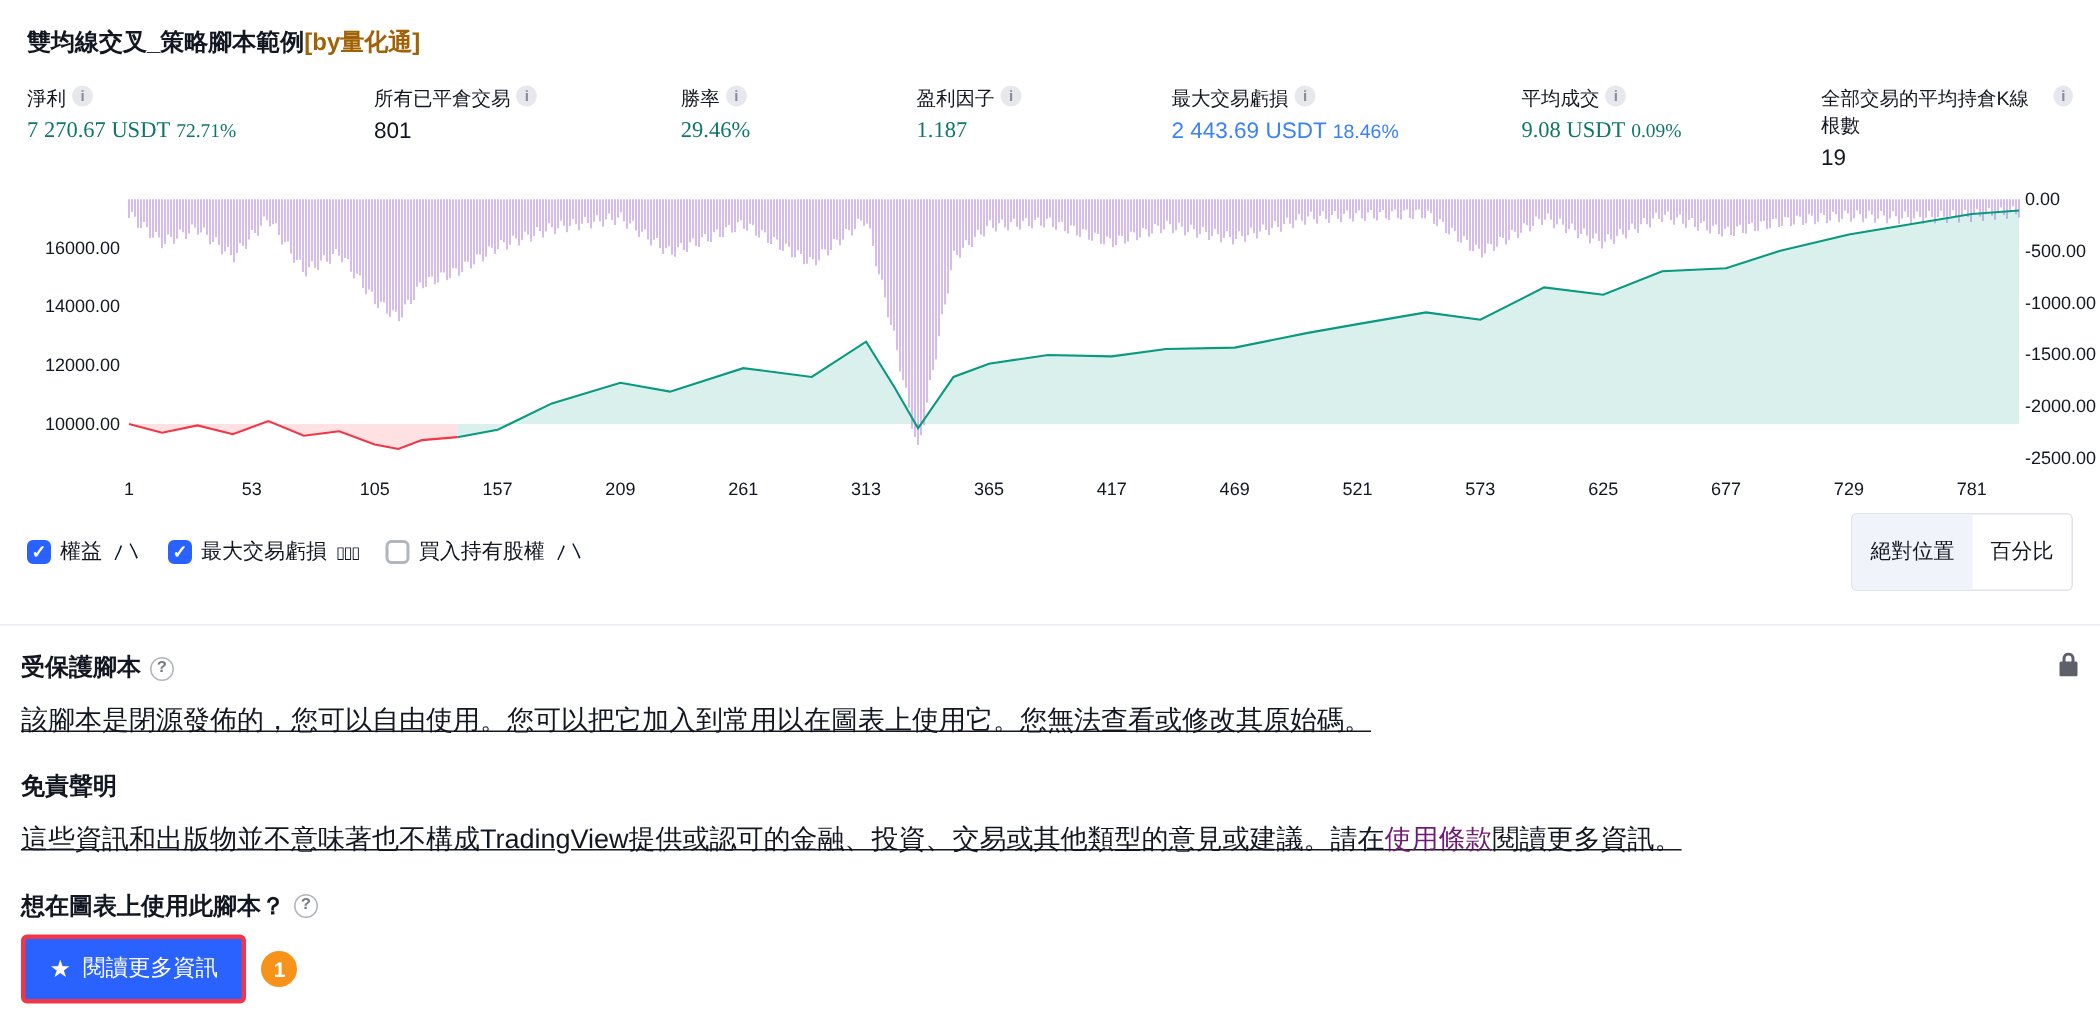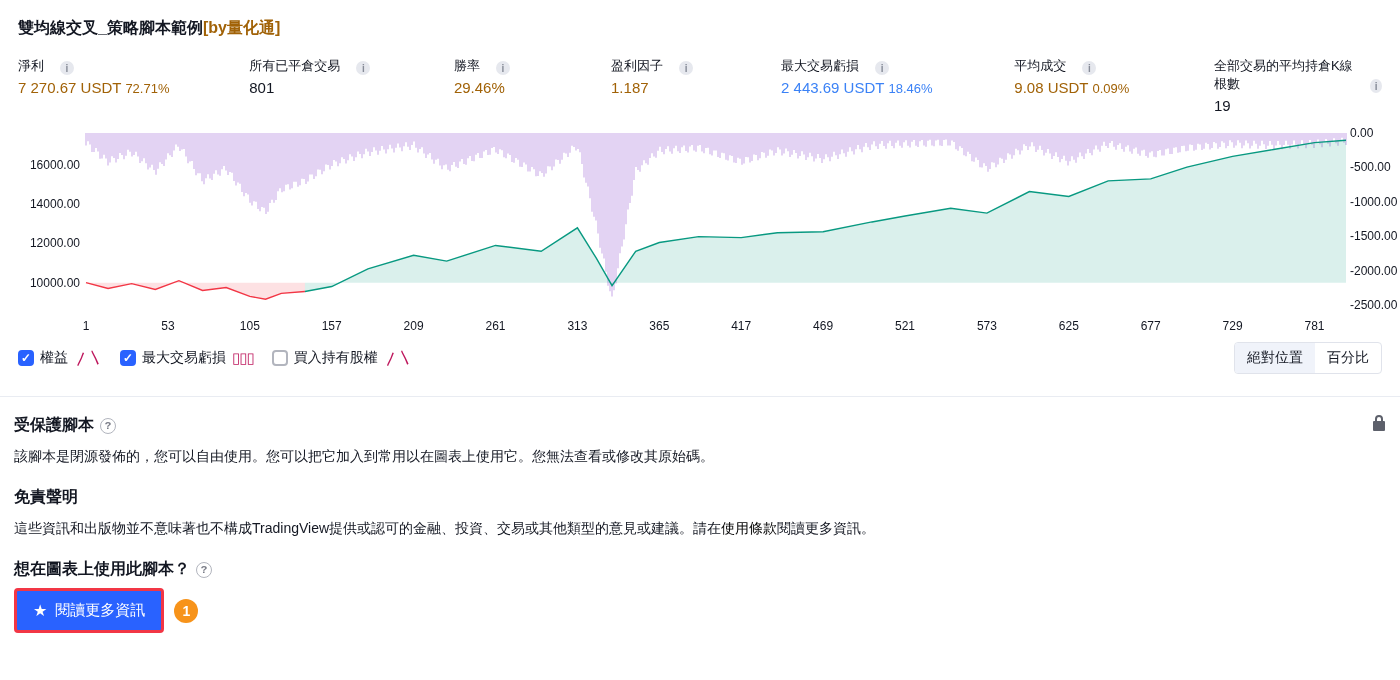--- a/index.html
+++ b/index.html
@@ -6,44 +6,44 @@
 body { font-family:-apple-system,BlinkMacSystemFont,"Segoe UI","Microsoft JhengHei",sans-serif; background:#fff; color:#131722; width:1400px; font-size:14px; }
 .container { padding:0 6px; }
 .title { font-size:16px; font-weight:700; padding:18px 12px 4px 12px; }
 .title .suffix { color:#a16207; }
 .tabs { display:flex; gap:0; padding:0 12px; margin-top:6px; border-bottom:1px solid #e9ecf2; }
 .tab { padding:10px 14px; cursor:pointer; color:#131722; font-size:15px; position:relative; }
 .tab.active { font-weight:700; }
 .tab.active::after { content:""; position:absolute; left:0; right:0; bottom:-1px; height:3px; background:#131722; }
 .metrics { display:flex; padding:14px 12px 0 12px; gap:0; }
 .metric { display:flex; flex-direction:column; gap:4px; }
-.metric .label { font-size:13px; color:#131722; display:flex; align-items:flex-end; gap:16px; }
+.metric .label { font-size:13px; color:#131722; display:flex; align-items:flex-start; gap:4px; }
 .info-icon { display:inline-flex; width:14px; height:14px; border-radius:50%; background:#e6e8ee; color:#868b97; align-items:center; justify-content:center; font-size:10px; font-weight:700; }
 .metric .value { font-size:15px; }
-.green { color:#a16207; }
+.green { color:#0f766e;font-family:Liberation Serif, serif; }
 .red { color:#3b82f6; }
 .pct { font-size:13px; margin-left:4px; }
 .chart-area { position:relative; height:210px; margin:10px 0 0 12px; }
 svg.chart { position:absolute; inset:0; }
 .legend-row { display:flex; align-items:center; gap:18px; padding:8px 12px 4px 12px; }
 .legend-item { display:flex; align-items:center; gap:6px; font-size:14px; }
 .cbox { width:16px; height:16px; border-radius:4px; border:2px solid #2962ff; display:flex; align-items:center; justify-content:center; color:#fff; font-size:12px; font-weight:700; }
 .cbox.checked { background:#2962ff; }
 .cbox.unchecked { border-color:#b2b5be; background:#fff; }
-.mini-icon { color:#be185d; font-size:15px; letter-spacing:-1px; }
+.mini-icon { color:#0f172a; font-size:11px; letter-spacing:-1px; }
 .toggle-group { margin-left:auto; display:flex; border:1px solid #e0e3eb; border-radius:4px; overflow:hidden; }
-.toggle-btn { padding:6px 12px; cursor:pointer; font-size:14px; }
+.toggle-btn { padding:16px 12px; cursor:pointer; font-size:14px; }
 .toggle-btn.active { background:#f0f3fa; }
 .lower { background:#fff; padding:18px 14px 30px 14px; margin-top:18px; border-top:1px solid #e9ecf2; position:relative; }
 .lock { position:absolute; right:14px; top:18px; color:#5d606b; }
 .section { margin-bottom:18px; }
 .section h3 { font-size:16px; font-weight:700; display:flex; align-items:center; gap:6px; margin-bottom:8px;font-family:Liberation Mono, monospace; }
 .help-icon { width:16px; height:16px; border-radius:50%; border:1px solid #b2b5be; display:inline-flex; align-items:center; justify-content:center; color:#787b86; font-size:11px; }
-.section p { font-size:14px; color:#131722; line-height:1.8; }
-a.link { color:#000000; text-decoration:none; }
+.section p { font-size:18px; color:#131722; line-height:1.8;text-decoration:underline; }
+a.link { color:#701a75; text-decoration:none; }
 .action-row { display:flex; align-items:center; gap:10px; margin-top:8px; }
 .add-btn { display:flex; align-items:center; gap:8px; background:#2962ff; color:#fff; padding:10px 16px; border-radius:4px; font-size:15px; cursor:pointer; border:3px solid #f23645; font-weight:500; }
 .star { font-size:16px; }
 .badge-circle { width:24px; height:24px; border-radius:50%; background:#f7931a; color:#fff; display:flex; align-items:center; justify-content:center; font-size:14px; font-weight:700; }
 .axis-label { font-size:12px; fill:#131722; }
 </style>
 </head>
 <body>
 
 <div class="container">

